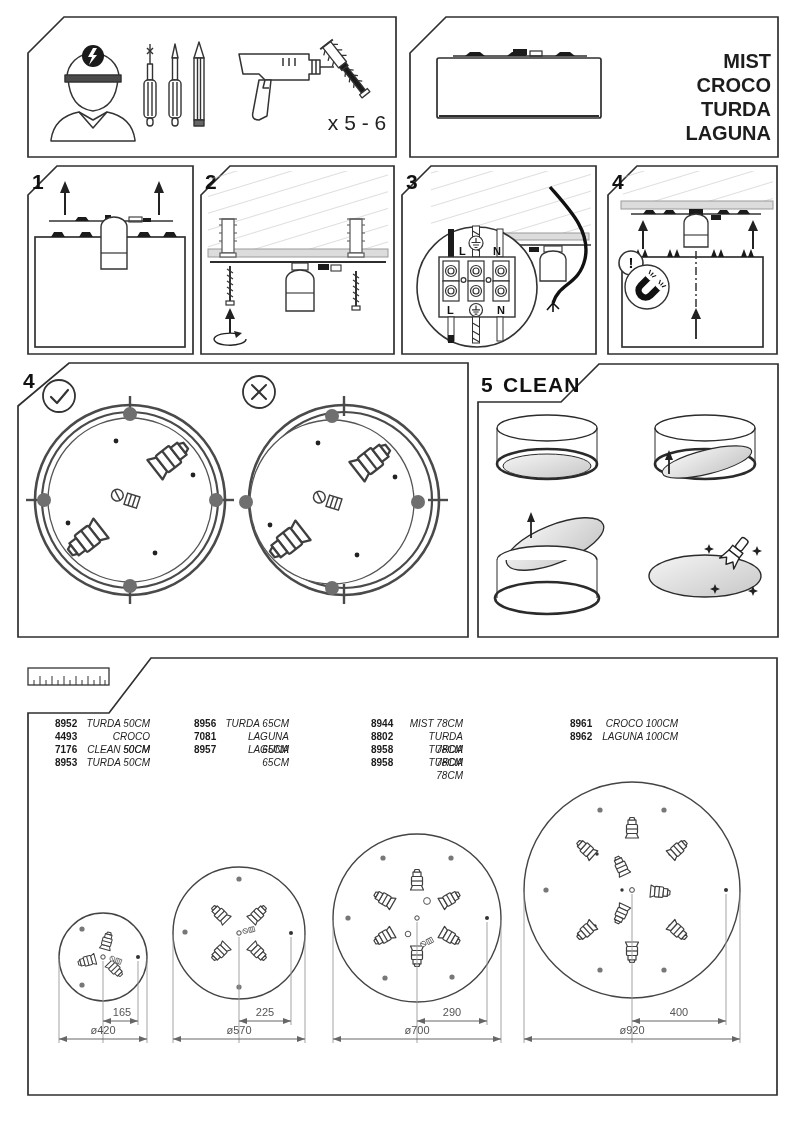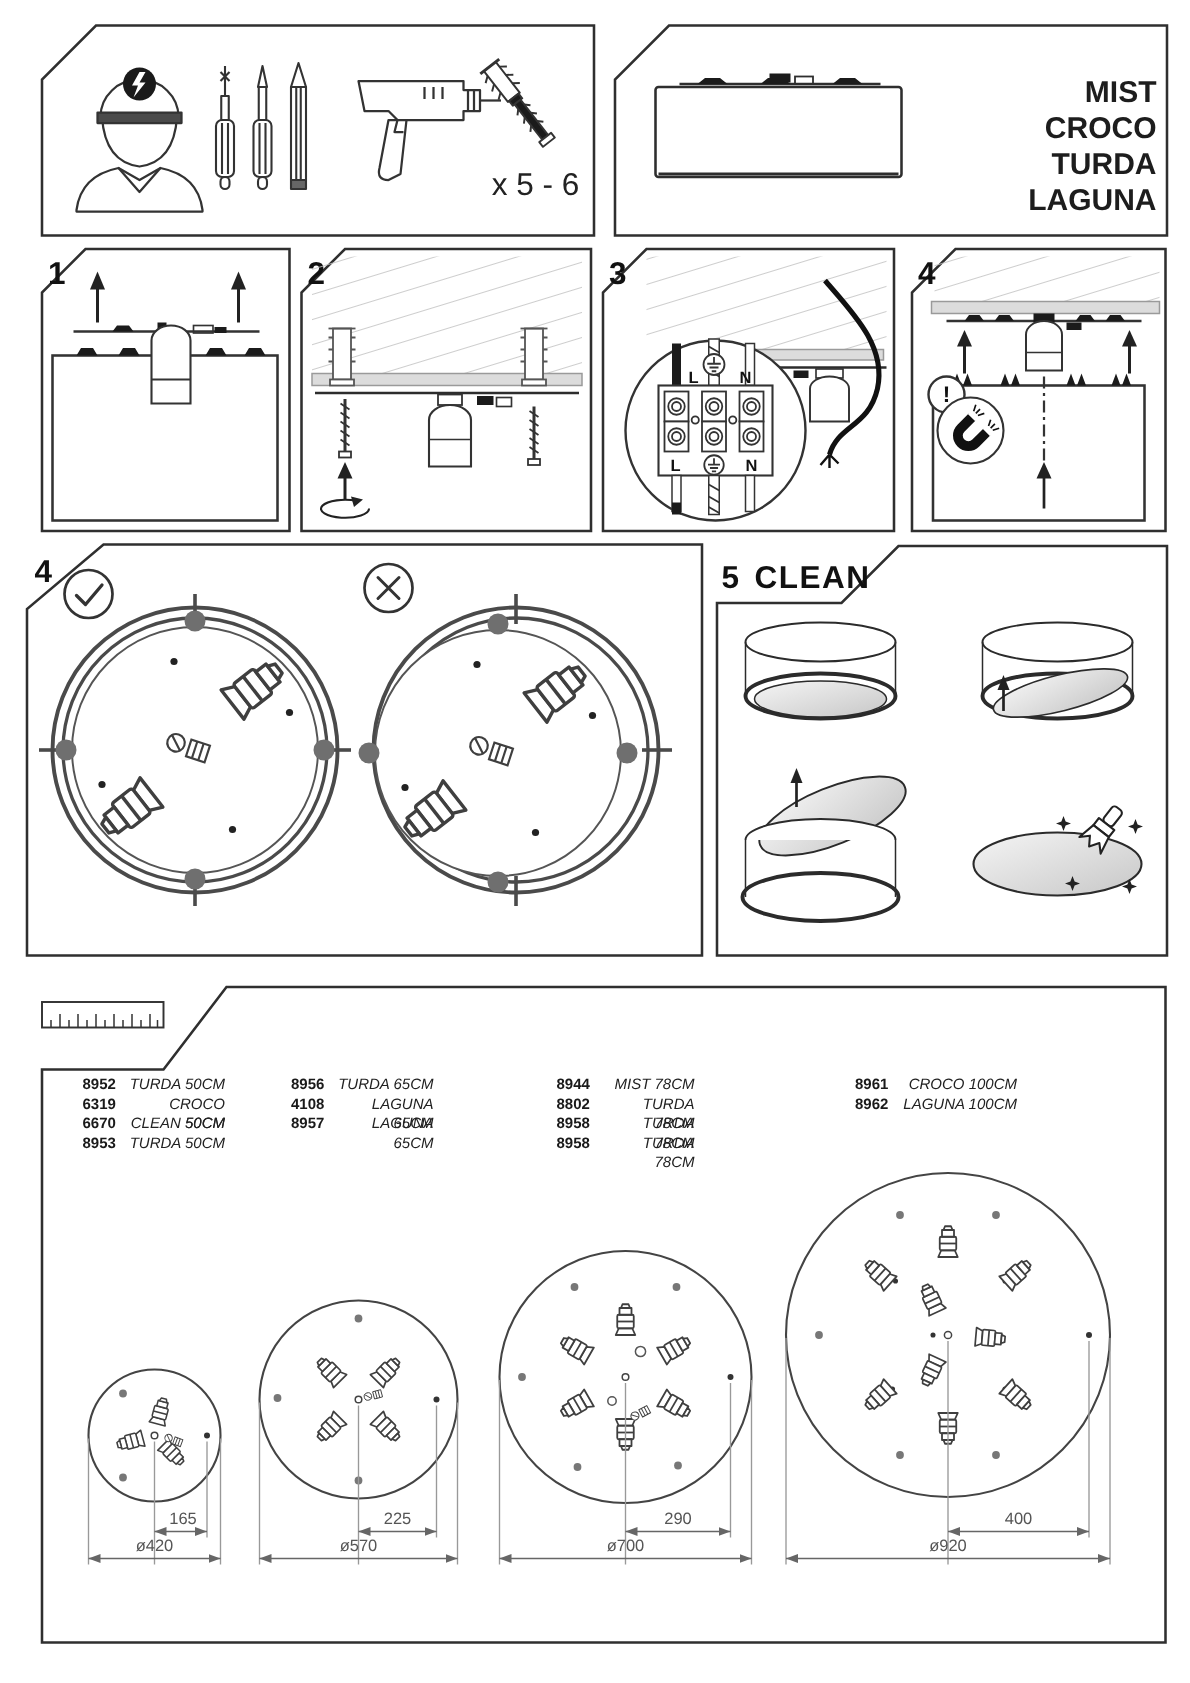--- a/index.html
+++ b/index.html
@@ -572,39 +572,39 @@
   </g>
 </svg>
 
 <div class="products">
   <div class="pcol" style="left:55px;width:95px">
     <div class="prow">
           <span class="pcode">8952</span>
           <span class="pname">TURDA 50CM</span>
         </div>
     <div class="prow">
-          <span class="pcode">6319</span>
+          <span class="pcode">4493</span>
           <span class="pname">CROCO 50CM</span>
         </div>
     <div class="prow">
-          <span class="pcode">6670</span>
+          <span class="pcode">7176</span>
           <span class="pname">CLEAN 50CM</span>
         </div>
     <div class="prow">
           <span class="pcode">8953</span>
           <span class="pname">TURDA 50CM</span>
         </div>
   </div>
   <div class="pcol" style="left:194px;width:95px">
     <div class="prow">
           <span class="pcode">8956</span>
           <span class="pname">TURDA 65CM</span>
         </div>
     <div class="prow">
-          <span class="pcode">4108</span>
+          <span class="pcode">7081</span>
           <span class="pname">LAGUNA 65CM</span>
         </div>
     <div class="prow">
           <span class="pcode">8957</span>
           <span class="pname">LAGUNA 65CM</span>
         </div>
   </div>
   <div class="pcol" style="left:371px;width:92px">
     <div class="prow">
           <span class="pcode">8944</span>

